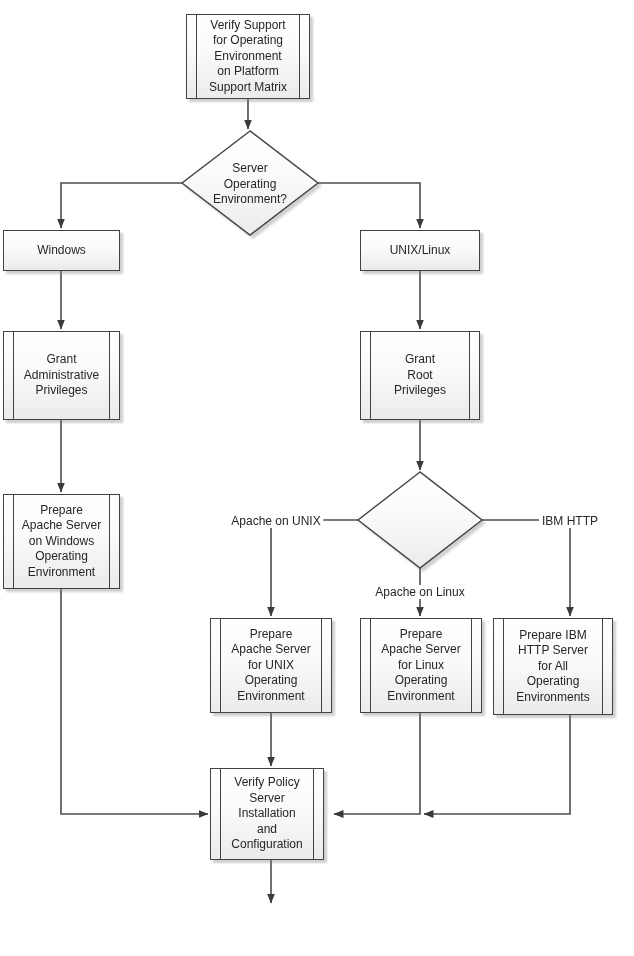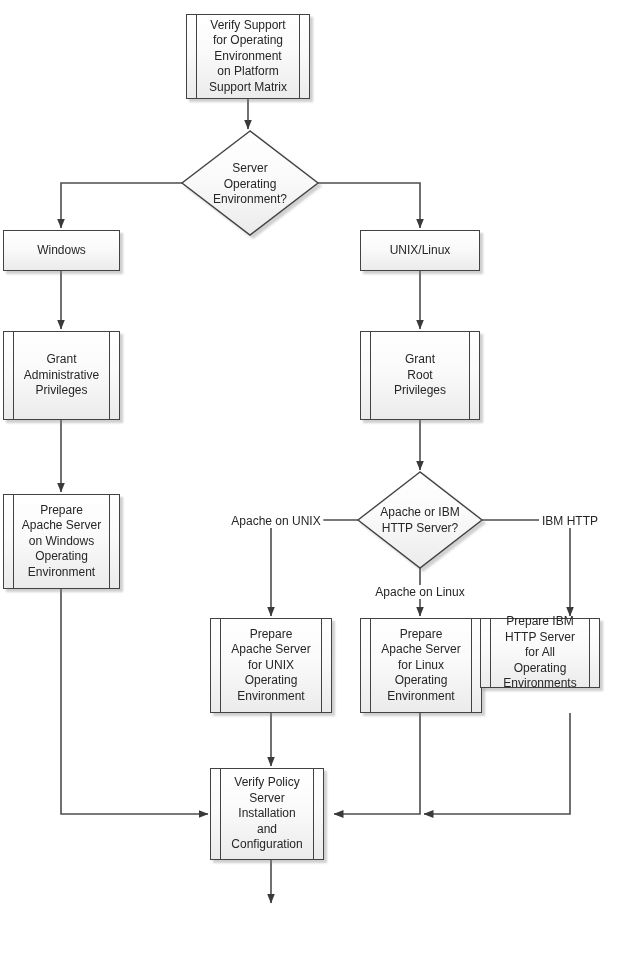--- a/index.html
+++ b/index.html
@@ -60,21 +60,21 @@
   }
   
   #n-verify-support        { left: 186px; top: 4px;   width: 124px; height: 85px; margin-top: 10px; }
   #n-windows               { left: 3px;   top: 230px; width: 117px; height: 41px; }
   #n-unix-linux            { left: 360px; top: 230px; width: 120px; height: 41px; }
   #n-grant-admin           { left: 3px;   top: 331px; width: 117px; height: 89px; }
   #n-grant-root            { left: 360px; top: 331px; width: 120px; height: 89px; }
   #n-prepare-apache-win    { left: 3px;   top: 494px; width: 117px; height: 95px; }
   #n-prepare-apache-unix   { left: 210px; top: 618px; width: 122px; height: 95px; }
   #n-prepare-apache-linux  { left: 360px; top: 618px; width: 122px; height: 95px; }
-  #n-prepare-ibm-http      { left: 480px; top: 618px; width: 120px; height: 70px; }
+  #n-prepare-ibm-http      { left: 493px; top: 618px; width: 120px; height: 97px; }
   #n-verify-policy         { left: 210px; top: 768px; width: 114px; height: 92px; }
   #n-review-notes          { left: 210px; top: 905px; width: 122px; height: 46px; }
   #dl-server-os  { left: 250px; top: 184px; }
   #dl-apache-ibm { left: 420px; top: 520px; }
   #el-apache-unix  { left: 276px; top: 521px; }
   #el-apache-linux { left: 420px; top: 592px; }
   #el-ibm-http     { left: 570px; top: 521px; }
 </style>
 </head>
 <body>
@@ -141,22 +141,20 @@
   <div class="node predef" id="n-grant-root">Grant
 Root
 Privileges</div>
 
   <div class="node predef" id="n-prepare-apache-win">Prepare
 Apache Server
 on Windows
 Operating
 Environment</div>
 
-  <div class="diamond-label" id="dl-apache-ibm">Apache or IBM
-HTTP Server?</div>
 
   <div class="edge-label" id="el-apache-unix">Apache on UNIX</div>
 
   <div class="edge-label" id="el-apache-linux">Apache on Linux</div>
 
   <div class="edge-label" id="el-ibm-http">IBM HTTP</div>
 
   <div class="node predef" id="n-prepare-apache-unix">Prepare
 Apache Server
 for UNIX

